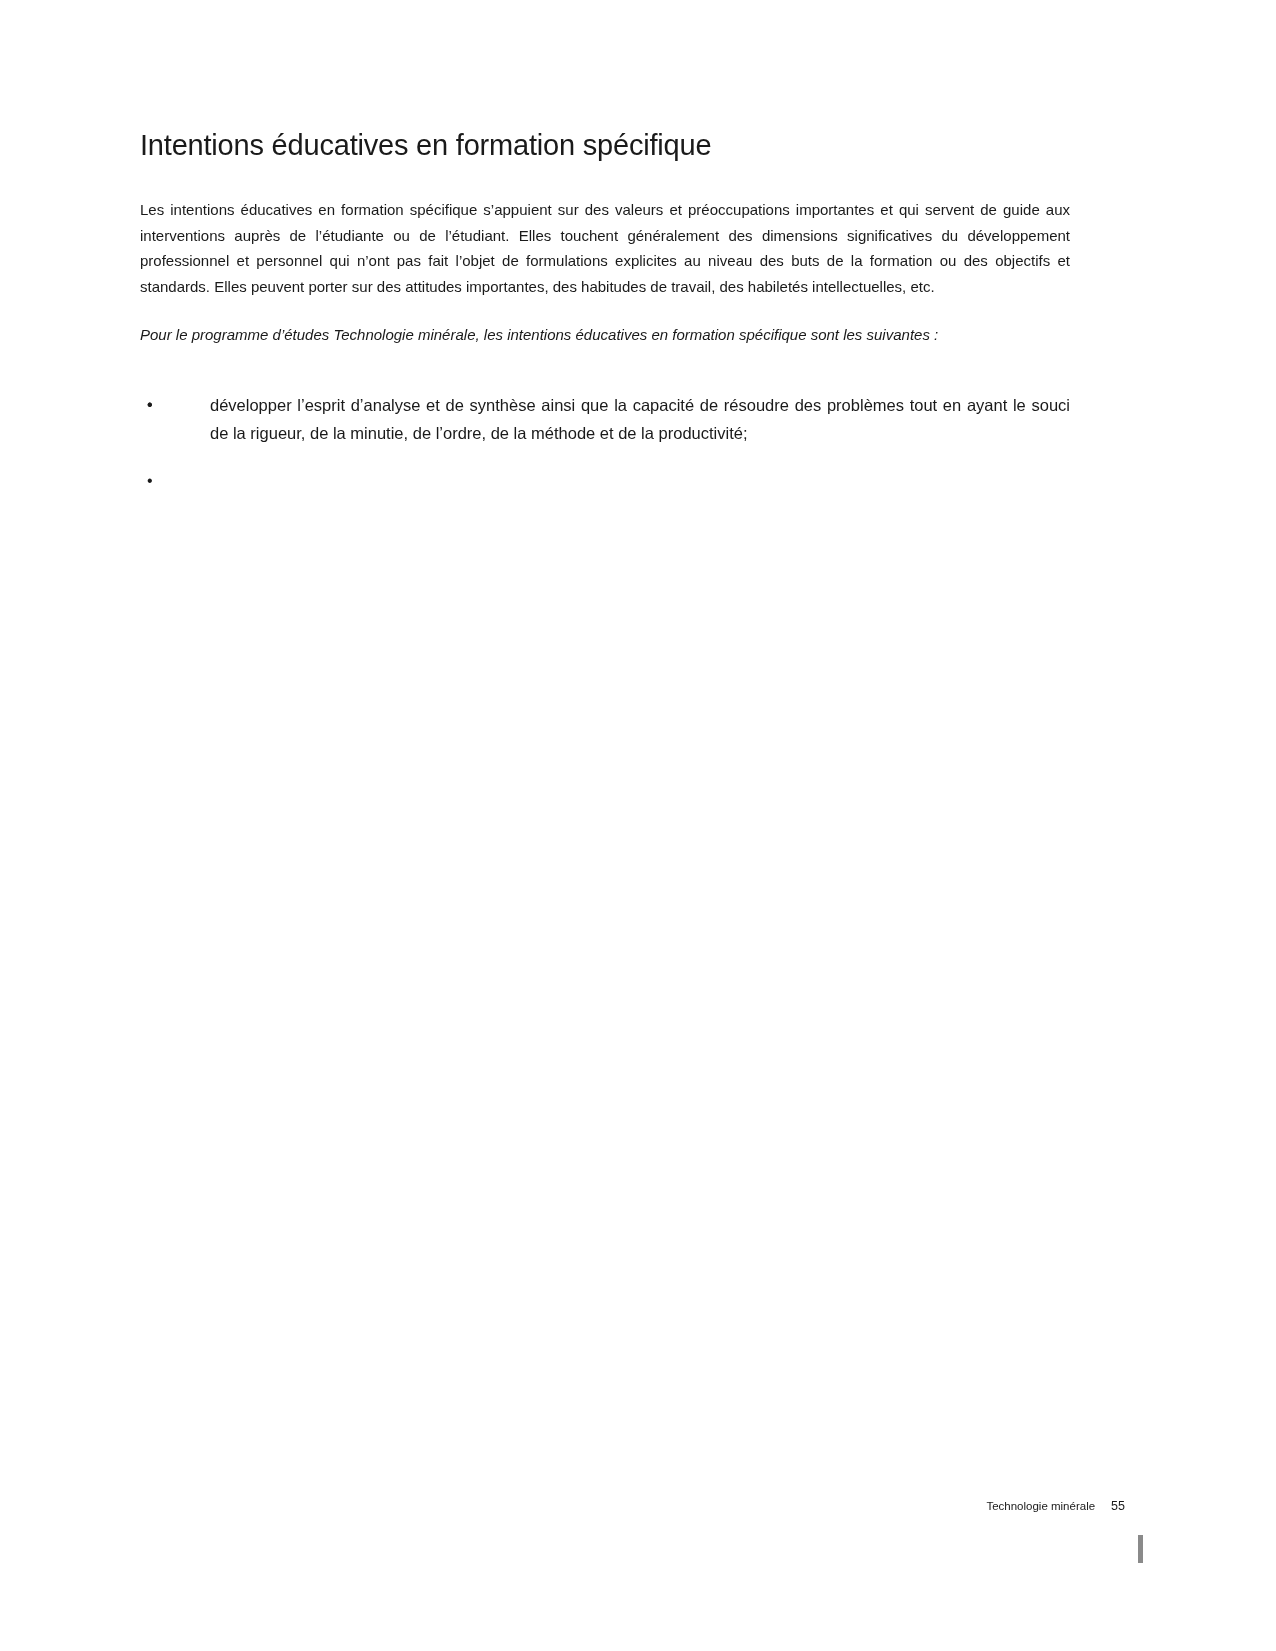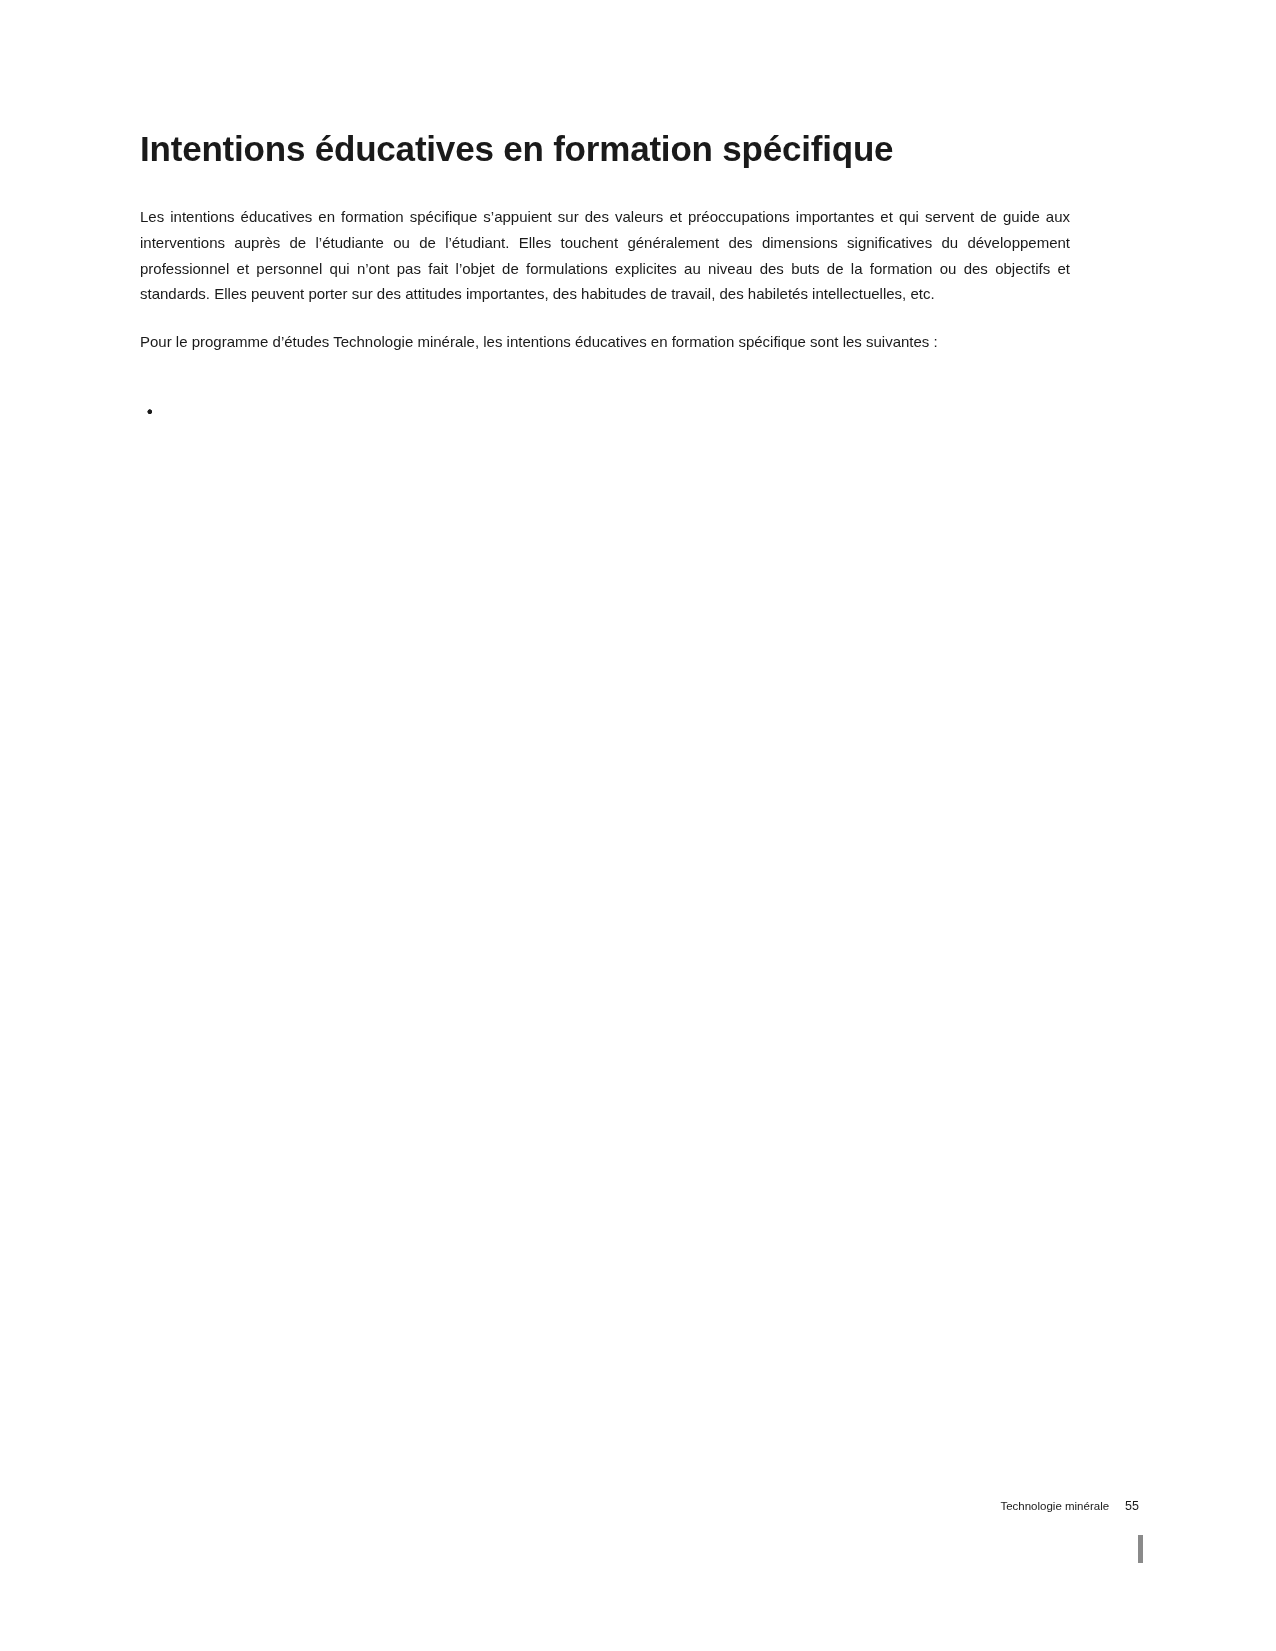--- a/index.html
+++ b/index.html
@@ -17,37 +17,38 @@
     color: #000000;
     box-sizing: border-box;
   }
   .content {
     position: absolute;
     left: 140px;
     top: 128px;
     width: 930px;
   }
   .doc-title {
-    font-size: 35px;
-    font-weight: bold;
+    font-size: 29px;
+    font-weight: normal;
     letter-spacing: -0.2px;
     line-height: 1.2;
     margin: 0 0 34px 0;
     color: #1a1a1a;
   }
   .para {
     font-size: 15px;
     line-height: 1.72;
     text-align: justify;
     margin: 0 0 22px 0;
     color: #1a1a1a;
     hyphens: none;
   }
   .para.last-para {
     margin-bottom: 43px;
+    font-style: italic;
   }
   ul.bullets {
     list-style: none;
     margin: 0;
     padding: 0;
   }
   ul.bullets li {
     position: relative;
     padding-left: 70px;
     font-size: 16.5px;
@@ -58,21 +59,21 @@
   }
   ul.bullets li .bullet-dot {
     position: absolute;
     left: 7px;
     top: 0;
     font-size: 16px;
     line-height: 1.72;
   }
   .footer {
     position: absolute;
-    right: 137px;
+    right: 151px;
     bottom: 138px;
     font-size: 11.5px;
     color: #1a1a1a;
     white-space: nowrap;
   }
   .footer .footer-label {
     margin-right: 16px;
   }
   .footer .footer-page {
     font-size: 12.5px;
@@ -98,20 +99,21 @@
     <p class="para">Les intentions éducatives en formation spécifique s’appuient sur des valeurs et préoccupations importantes et qui servent de guide aux interventions auprès de l’étudiante ou de l’étudiant. Elles touchent généralement des dimensions significatives du développement professionnel et personnel qui n’ont pas fait l’objet de formulations explicites au niveau des buts de la formation ou des objectifs et standards. Elles peuvent porter sur des attitudes importantes, des habitudes de travail, des habiletés intellectuelles, etc.</p>
 
     <p class="para last-para">Pour le programme d’études Technologie minérale, les intentions éducatives en formation spécifique sont les suivantes :</p>
 
     <ul class="bullets">
       <li>
         <span class="bullet-dot">•</span>
       </li>
       <li>
         <span class="bullet-dot">•</span>
+        <span>développer l’esprit d’analyse et de synthèse ainsi que la capacité de résoudre des problèmes tout en ayant le souci de la rigueur, de la minutie, de l’ordre, de la méthode et de la productivité;</span>
       </li>
       <li>
         <span class="bullet-dot">•</span>
       </li>
     </ul>
 
   </div>
 
   <div class="footer">
     <span class="footer-label">Technologie minérale</span><span class="footer-page">55</span>

